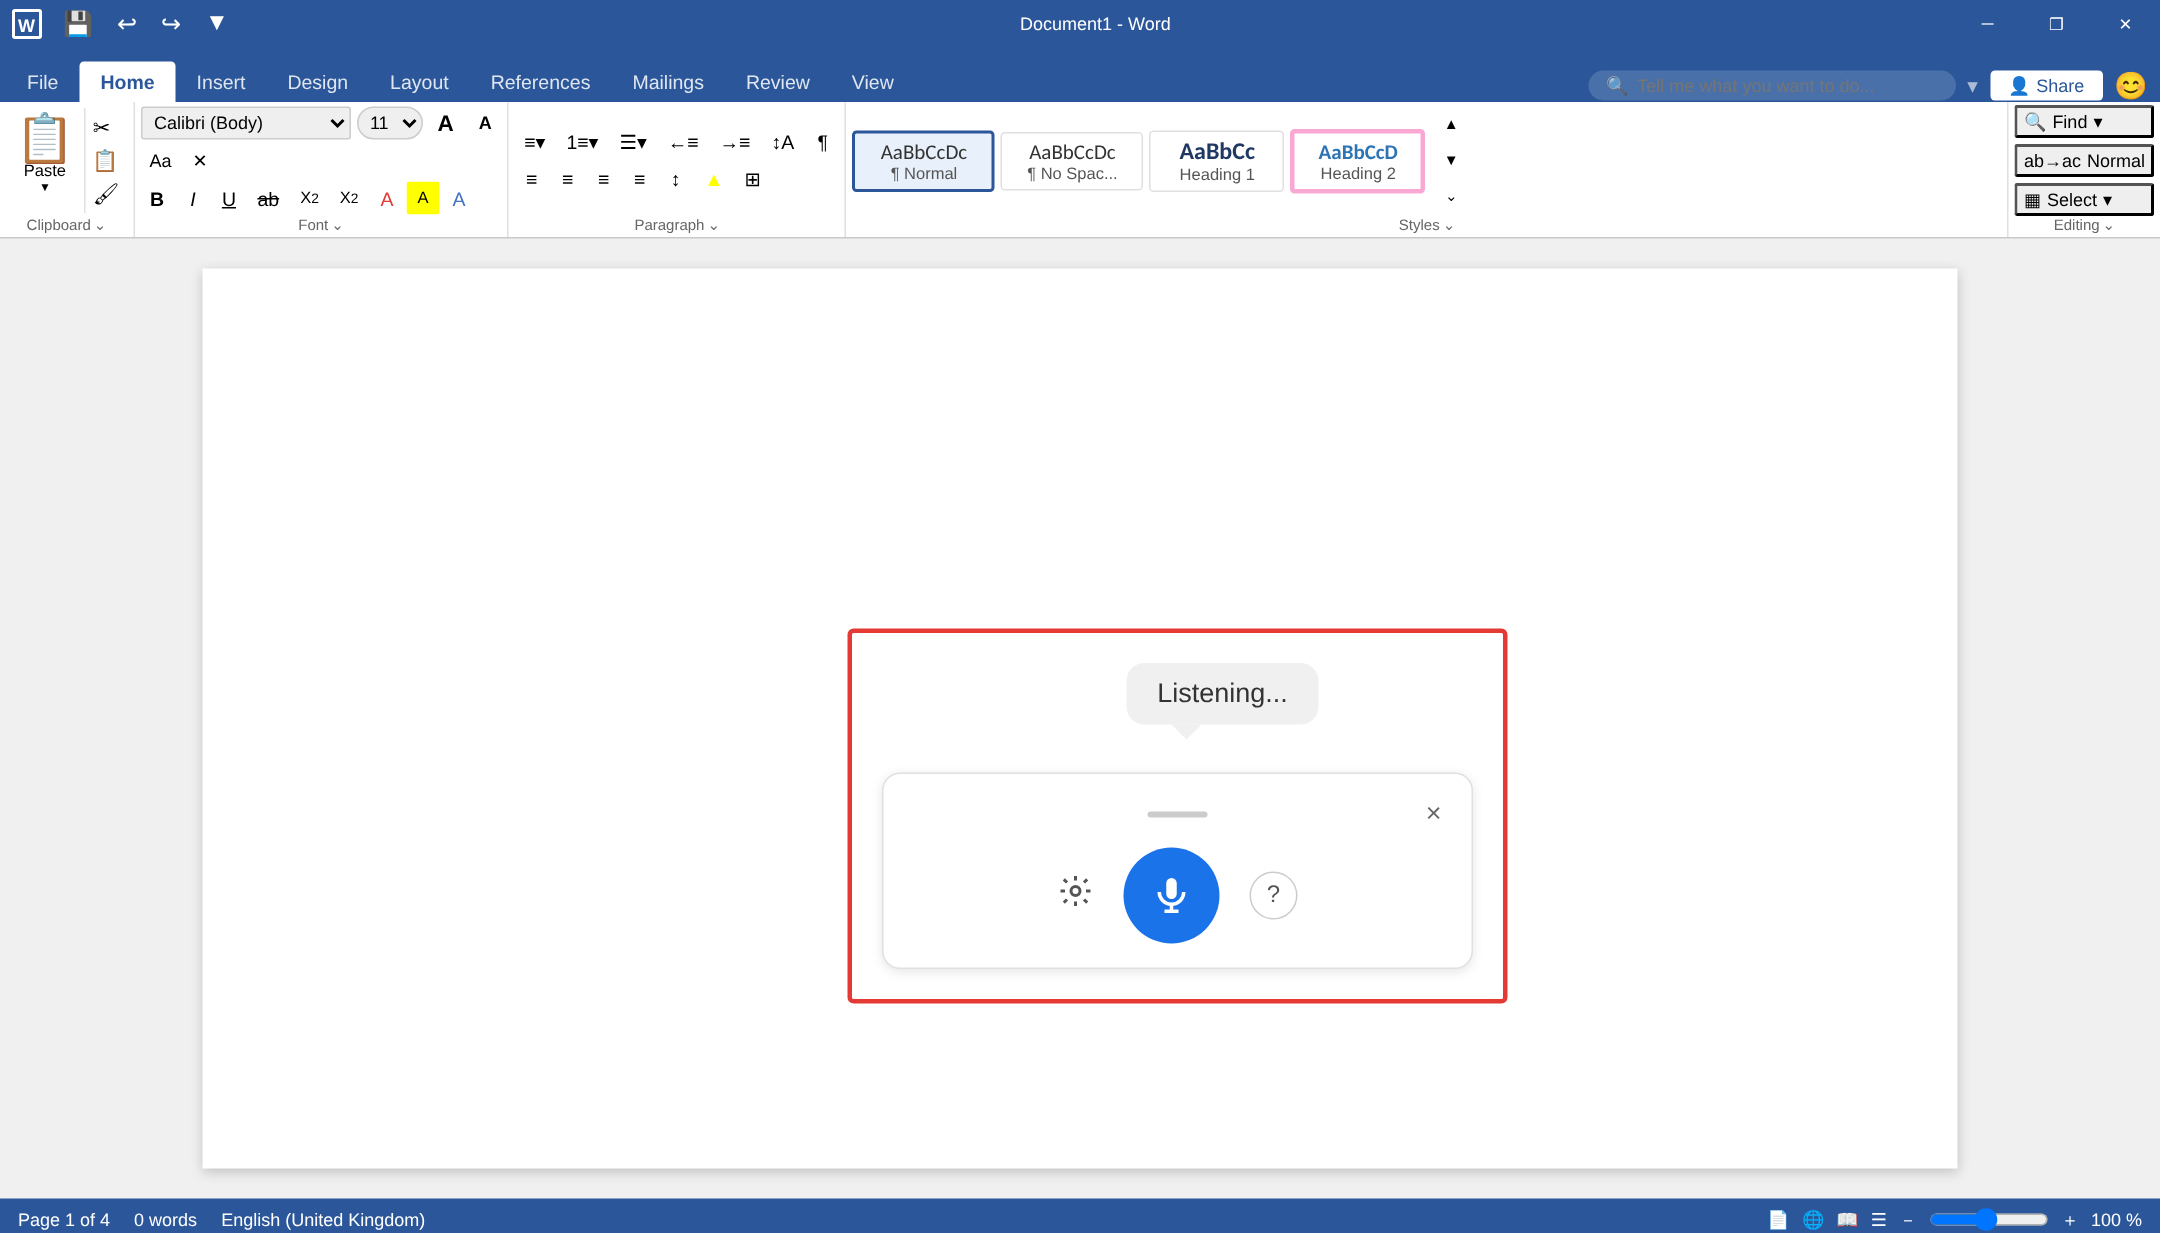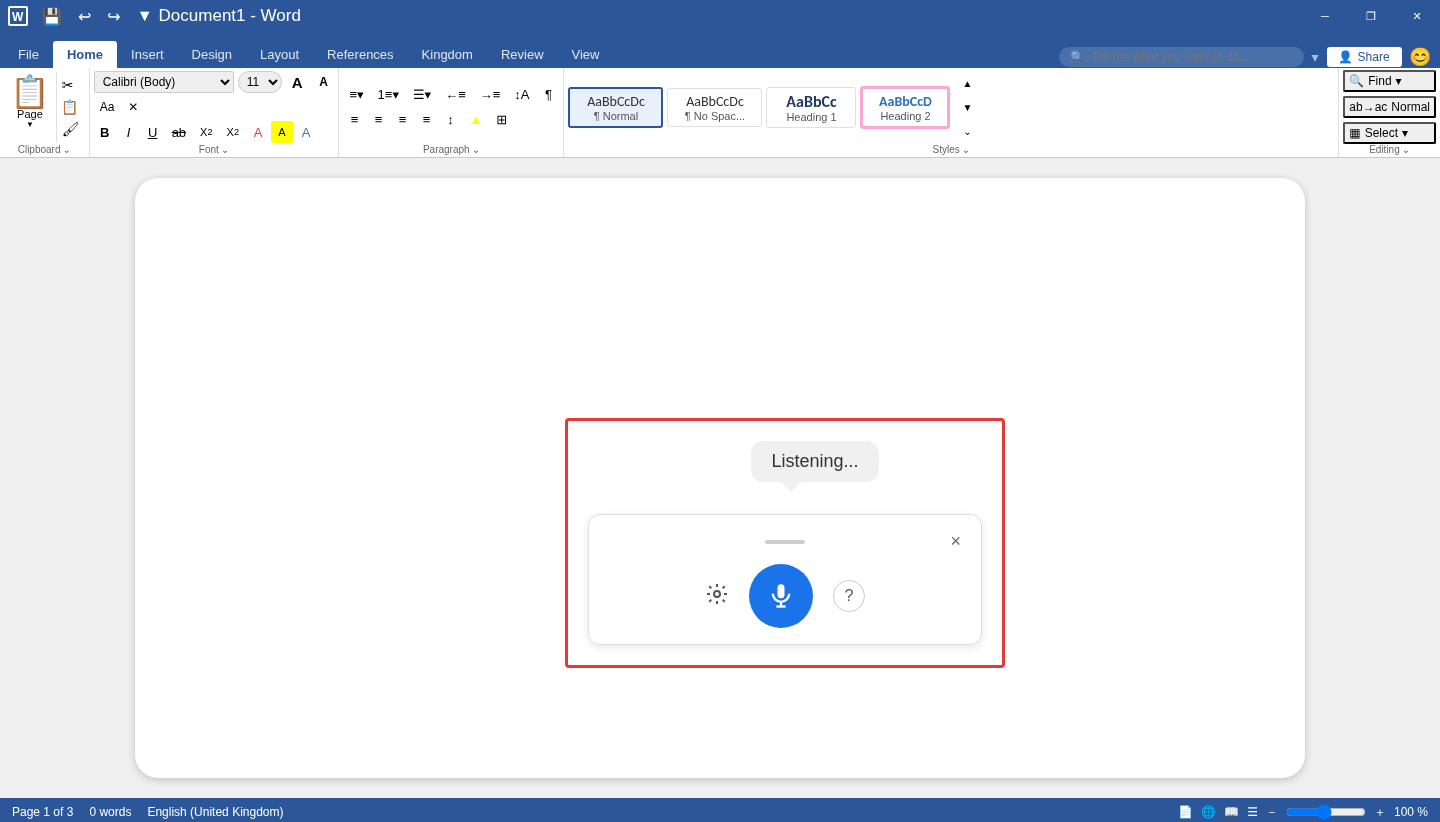--- a/index.html
+++ b/index.html
@@ -13,42 +13,42 @@
       align-items: center;
       justify-content: space-between;
       padding: 0 0 0 8px;
       color: white;
     }
     .title-bar-left { display: flex; align-items: center; gap: 8px; }
     .title-bar-icon { width: 20px; height: 20px; background: #fff; border-radius: 2px; display: flex; align-items: center; justify-content: center; }
     .title-bar-icon svg { width: 16px; height: 16px; }
     .title-bar-undo-redo { display: flex; gap: 4px; align-items: center; }
     .title-bar-btn { background: none; border: none; color: white; font-size: 16px; cursor: pointer; padding: 2px 6px; }
-    .title-bar-title { flex: 1; font-size: 17px; color: white; }
+    .title-bar-title { flex: 1; text-align: center; font-size: 12px; color: white; }
     .title-bar-right { display: flex; align-items: center; }
     .title-bar-control { width: 46px; height: 32px; display: flex; align-items: center; justify-content: center; font-size: 11px; cursor: pointer; color: white; }
 
     
     .ribbon { background: #2b579a; }
     .ribbon-tab { padding: 6px 14px; font-size: 13px; color: rgba(255,255,255,0.85); cursor: pointer; border-radius: 3px 3px 0 0; }
     .ribbon-tab.active { background: white; color: #2b579a; font-weight: 600; }
     .small-icon-btn { font-size: 14px; cursor: pointer; padding: 1px 3px; border-radius: 2px; }
     .font-select { border: 1px solid #ccc; border-radius: 2px; font-size: 12px; padding: 1px 4px; width: 140px; height: 22px; cursor: pointer; }
     .font-size-select { border: 1px solid #ccc; border-radius: 11px; font-size: 12px; padding: 1px 4px; width: 44px; height: 22px; cursor: pointer; }
     .fmt-btn { font-size: 13px; padding: 2px 5px; border: 1px solid transparent; border-radius: 2px; cursor: pointer; background: none; min-width: 22px; height: 22px; display: flex; align-items: center; justify-content: center; }
     .fmt-btn.bold { font-weight: bold; }
     .fmt-btn.italic { font-style: italic; }
     .fmt-btn.underline { text-decoration: underline; }
     .editing-btn { font-size: 12px; padding: 2px 4px; cursor: pointer; display: flex; align-items: center; gap: 4px; border-radius: 2px; }
     .share-btn { background: white; color: #2b579a; border: none; border-radius: 3px; padding: 3px 12px; font-size: 12px; cursor: pointer; display: flex; align-items: center; gap: 4px; }
     .emoji { font-size: 18px; }
 
     
     .doc-area { background: #f0f0f0; flex: 1; display: flex; justify-content: center; padding: 20px; overflow: auto; height: calc(822px - 32px - 92px - 30px - 28px); }
-    .doc-page { background: white; width: 1170px; min-height: 500px; box-shadow: 0 2px 8px rgba(0,0,0,0.2); position: relative; border-radius: 23px; }
+    .doc-page { background: white; width: 1170px; min-height: 500px; box-shadow: 0 2px 8px rgba(0,0,0,0.2); position: relative; }
 
     
     .voice-overlay { position: absolute; top: 240px; left: 430px; width: 440px; border: 3px solid #e53935; border-radius: 4px; background: white; padding: 20px; }
     .listening-bubble { background: #f0f0f0; border-radius: 12px; padding: 10px 20px; display: inline-block; font-size: 18px; margin-bottom: 16px; position: relative; margin-left: 60px; }
     .listening-bubble::after { content: ''; position: absolute; bottom: -10px; left: 30px; border-left: 10px solid transparent; border-right: 10px solid transparent; border-top: 10px solid #f0f0f0; }
     .voice-panel { background: white; border: 1px solid #e0e0e0; border-radius: 12px; padding: 16px; display: flex; flex-direction: column; align-items: center; box-shadow: 0 2px 8px rgba(0,0,0,0.1); }
     .voice-panel-header { display: flex; align-items: center; justify-content: space-between; width: 100%; margin-bottom: 12px; }
     .voice-drag-handle { width: 40px; height: 4px; background: #ccc; border-radius: 2px; margin: 0 auto; }
     .voice-close-btn { background: none; border: none; font-size: 18px; cursor: pointer; color: #666; padding: 0 4px; }
     .voice-controls { display: flex; align-items: center; gap: 20px; }
@@ -93,21 +93,21 @@
 </div>
 
 <div class="ribbon">
   <div style="display:flex; align-items:flex-end; background:#2b579a; height:36px; padding-left:4px;">
     <div class="ribbon-tab">File</div>
     <div class="ribbon-tab active">Home</div>
     <div class="ribbon-tab">Insert</div>
     <div class="ribbon-tab">Design</div>
     <div class="ribbon-tab">Layout</div>
     <div class="ribbon-tab">References</div>
-    <div class="ribbon-tab">Kingdom</div>
+    <div class="ribbon-tab">Mailings</div>
     <div class="ribbon-tab">Review</div>
     <div class="ribbon-tab">View</div>
 
     <div style="margin-left:auto; display:flex; align-items:center; padding-right:8px; gap:8px;">
       <div style="display:flex; align-items:center; background:rgba(255,255,255,0.15); border-radius:15px; padding:3px 12px;">
         <span style="color:rgba(255,255,255,0.7); font-size:12px; margin-right:6px;">🔍</span>
         <input type="text" style="background: none; border: none; color: white; font-size: 12px; width: 200px; outline: none;" placeholder="Tell me what you want to do...">
       </div>
       <span style="color:rgba(255,255,255,0.6); font-size:14px;">▾</span>
       <button class="share-btn">
@@ -118,21 +118,21 @@
     </div>
   </div>
 
   <div class="ribbon-body">
 
     <div class="rg" style="min-width:80px;">
       <div class="rg-top">
         <div style="display:flex; align-items:stretch;">
           <div style="display:flex; flex-direction:column; align-items:center; padding:4px 6px; cursor:pointer;">
             <span style="font-size:32px; line-height:1;">📋</span>
-            <span style="font-size:11px;">Page</span>
+            <span style="font-size:11px;">Paste</span>
             <span style="font-size:8px;">▼</span>
           </div>
           <div style="display:flex; flex-direction:column; gap:4px; padding:4px 2px; border-left:1px solid #e0e0e0;">
             <span class="small-icon-btn" title="Cut">✂</span>
             <span class="small-icon-btn" title="Copy">📋</span>
             <span class="small-icon-btn" title="Format Painter">🖌</span>
           </div>
         </div>
       </div>
       <div class="rg-label">Clipboard <span>⌄</span></div>
@@ -291,21 +291,21 @@
             </svg>
           </button>
           <button class="voice-help-btn" title="Help">?</button>
         </div>
       </div>
     </div>
   </div>
 </div>
 
 <div class="status-bar">
-  <span>Page 1 of 3</span>
+  <span>Page 1 of 4</span>
   <span>0 words</span>
   <span>English (United Kingdom)</span>
   <div class="status-right">
 
     <span style="cursor:pointer;">📄</span>
     <span style="cursor:pointer;">🌐</span>
     <span style="cursor:pointer;">📖</span>
     <span style="cursor:pointer;">☰</span>
 
     <span style="cursor:pointer;">－</span>

